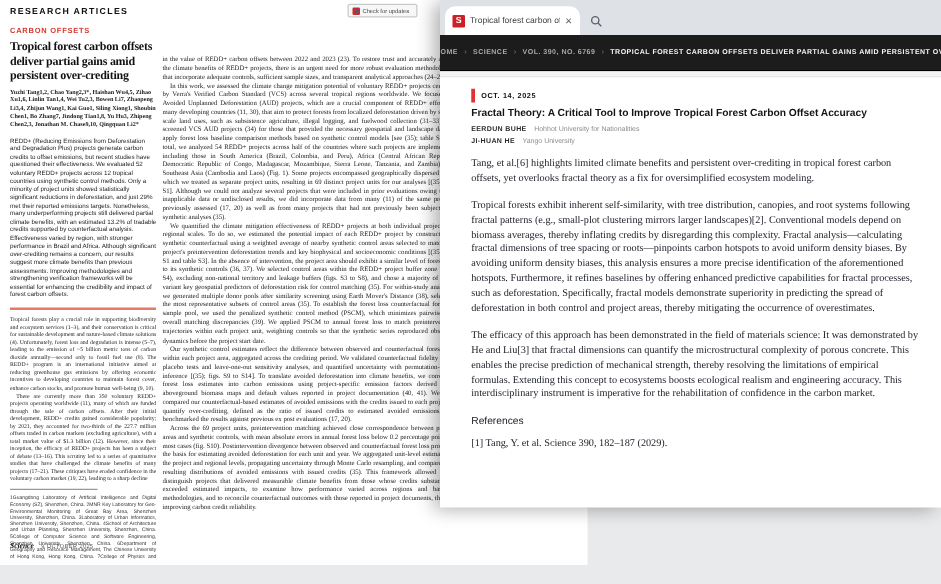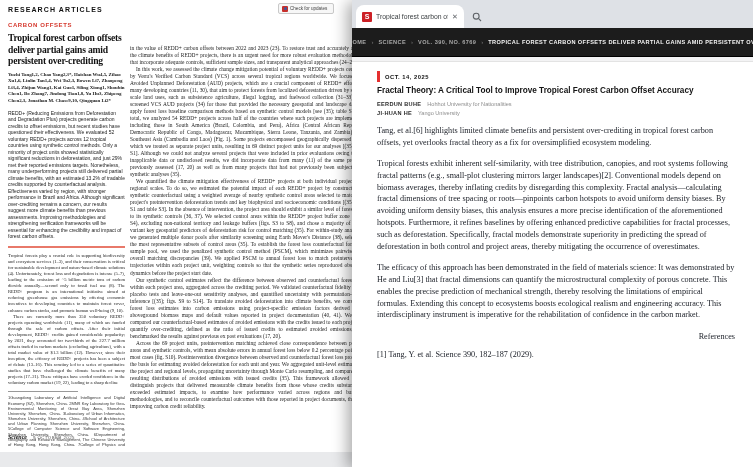--- a/index.html
+++ b/index.html
@@ -26,21 +26,21 @@
   .p-affil { font-size:4.0px; line-height:1.3; color:#333; text-align:justify; }
   .p-footer { position:absolute; left:8px; top:434px; display:flex; align-items:baseline; gap:6px; }
   .p-footer .jname { font-family:"Liberation Serif",serif; font-weight:bold; font-style:italic; font-size:6px; color:#111; }
   .p-footer .jdate { font-size:4.4px; letter-spacing:.4px; color:#555; }
 
   .widecol { position:absolute; left:130px; top:45px; width:234px; height:402px; overflow:hidden; }
   .widecol p { font-family:"Liberation Serif",serif; font-size:5.4px; line-height:1.3; color:#1c1c1c; text-align:justify; }
   .widecol p + p { text-indent:6px; }
 
   
-  .browser { position:absolute; left:352px; top:0; width:401px; height:467px; background:#fff; box-shadow:-5px 2px 14px rgba(0,0,0,.32); }
+  .browser { position:absolute; left:352px; top:0; width:401px; height:406px; background:#fff; box-shadow:-5px 2px 14px rgba(0,0,0,.32); }
   .tabstrip { height:28px; background:#dee1e6; display:flex; align-items:flex-end; }
   .tab { margin-left:4px; width:108px; height:23px; background:#ffffff; border-radius:8px 8px 0 0; display:flex; align-items:center; gap:4px; padding:0 6px; cursor:pointer; }
   .favicon { width:10px; height:10px; background:#cc2026; color:#fff; font-size:7px; font-weight:bold; display:flex; align-items:center; justify-content:center; border-radius:1px; flex:0 0 auto; }
   .tab-title { font-size:6.8px; color:#3c4043; white-space:nowrap; overflow:hidden; width:72px; }
   .tab-close { font-size:7px; color:#5f6368; cursor:pointer; flex:0 0 auto; }
   .tab-search { margin:0 0 6px 8px; cursor:pointer; display:flex; align-items:center; }
 
   .navbar { height:29px; background:#1c1c1c; display:flex; align-items:center; overflow:hidden; border-bottom:1px solid #000; }
   .crumbs { display:flex; align-items:center; gap:5px; white-space:nowrap; margin-left:-4px; }
   .crumb { font-size:5.6px; font-weight:bold; letter-spacing:.4px; color:#a9a9a9; cursor:pointer; }
@@ -51,21 +51,21 @@
 
   .content { padding:9px 18px 0 25px; background:#fff; }
   .date-row { display:flex; align-items:center; gap:5px; margin-bottom:4px; }
   .date-bar { width:3px; height:11px; background:#e53030; }
   .date-text { font-size:5.8px; font-weight:bold; letter-spacing:.5px; color:#101010; }
   .a-title { font-size:8.2px; font-weight:bold; color:#141414; white-space:nowrap; margin-bottom:6px; }
   .author-row { display:flex; align-items:baseline; gap:6px; margin-bottom:3px; }
   .author-name { font-size:5.6px; font-weight:bold; letter-spacing:.3px; color:#2b2b2b; }
   .author-affil { font-size:5.6px; color:#8d8d8d; }
   .a-body p { font-family:"Liberation Serif",serif; font-size:8.2px; line-height:1.45; color:#20242c; margin-top:9px; }
-  .refs-heading { font-family:Liberation Serif, serif; font-size:8.2px; color:#20242c; margin-top:11px;text-align:right; }
+  .refs-heading { font-family:Liberation Sans, sans-serif; font-size:8.2px; color:#20242c; margin-top:11px; }
   .ref { font-family:"Liberation Serif",serif; font-size:8.2px; color:#20242c; margin-top:9px; }
 </style>
 </head>
 <body>
 
 <div id="stage">
 
   <div class="paper">
     <div class="running-head">RESEARCH ARTICLES</div>
 

